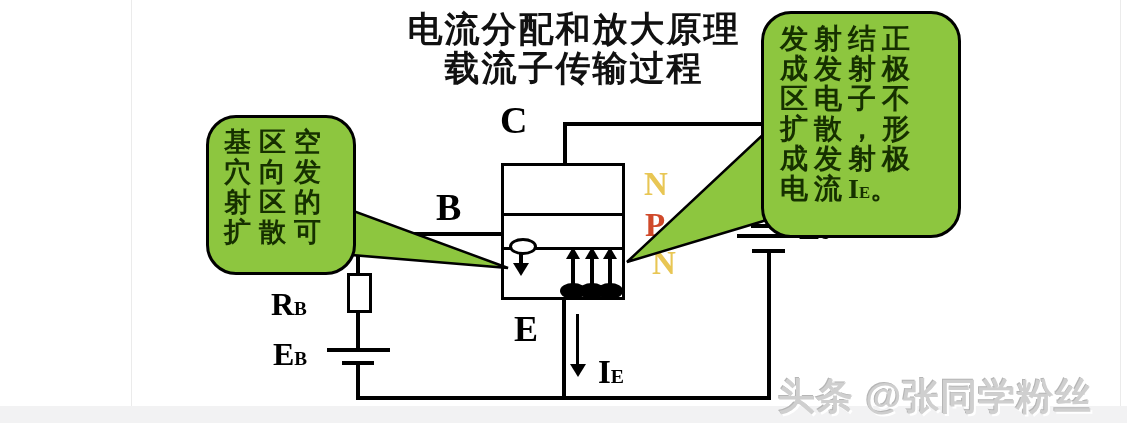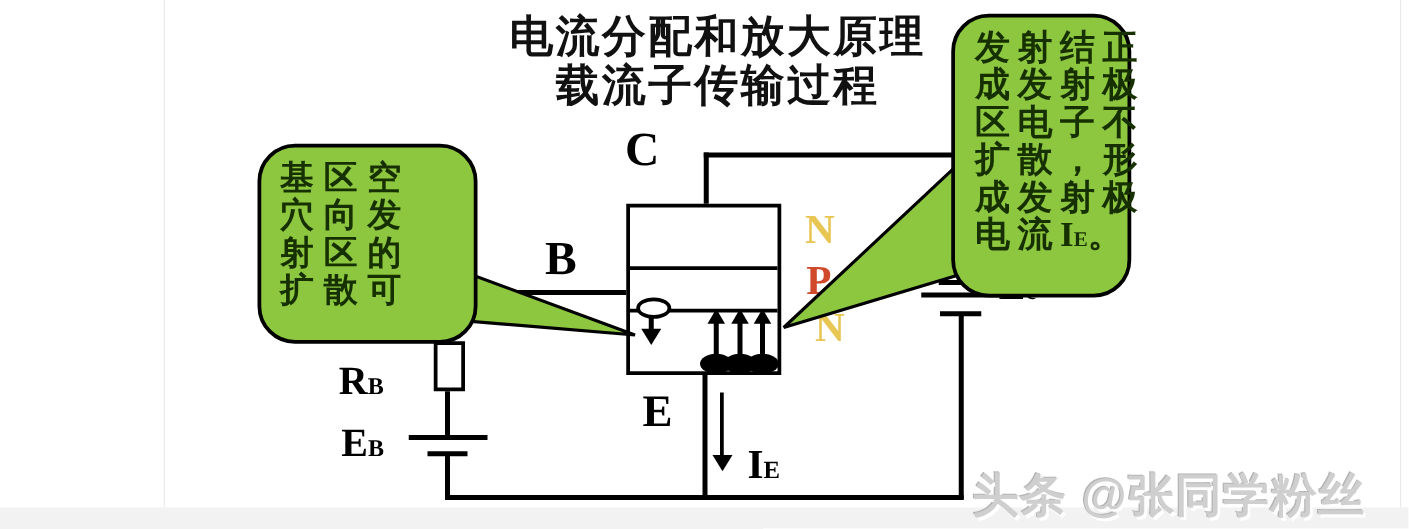--- a/index.html
+++ b/index.html
@@ -103,28 +103,28 @@
   <div class="region-label" style="left: 645px; top: 207px; color: rgb(208, 73, 42);">P</div>
   <div class="region-label" style="left: 652px; top: 245px; color: rgb(232, 198, 84);">N</div>
 
   <svg class="tail" style="left:330px;top:198px;" width="185" height="78">
     <polygon points="10,8 10,56 178,70" fill="#8dc63f" stroke="#000" stroke-width="2.5"></polygon>
   </svg>
   <svg class="tail" style="left:620px;top:92px;" width="185" height="180">
     <polygon points="180,8 180,118 7,170" fill="#8dc63f" stroke="#000" stroke-width="2.5"></polygon>
   </svg>
 
-  <div class="bubble bubble-left" style="left: 206px; top: 115px; width: 176px; height: 160px; padding: 9px 0px 0px 15px; background-color: rgb(141, 198, 63);">
+  <div class="bubble bubble-left" style="left: 206px; top: 115px; width: 150px; height: 160px; padding: 9px 0px 0px 15px; background-color: rgb(141, 198, 63);">
     <div class="line">基区空</div>
     <div class="line">穴向发</div>
     <div class="line">射区的</div>
     <div class="line">扩散可</div>
   </div>
 
-  <div class="bubble bubble-right" style="left: 761px; top: 11px; width: 144px; height: 227px; padding: 10px 0px 0px 16px; background-color: rgb(141, 198, 63);">
+  <div class="bubble bubble-right" style="left: 761px; top: 11px; width: 200px; height: 227px; padding: 10px 0px 0px 16px; background-color: rgb(141, 198, 63);">
     <div class="line">发射结正</div>
     <div class="line">成发射极</div>
     <div class="line">区电子不</div>
     <div class="line">扩散，形</div>
     <div class="line">成发射极</div>
     <div class="line"><span>电流</span><span style="letter-spacing:0;">I</span><span class="sub" style="letter-spacing:0;">E</span><span>。</span></div>
   </div>
 
   <div class="watermark">头条 @张同学粉丝1000万</div>
 

